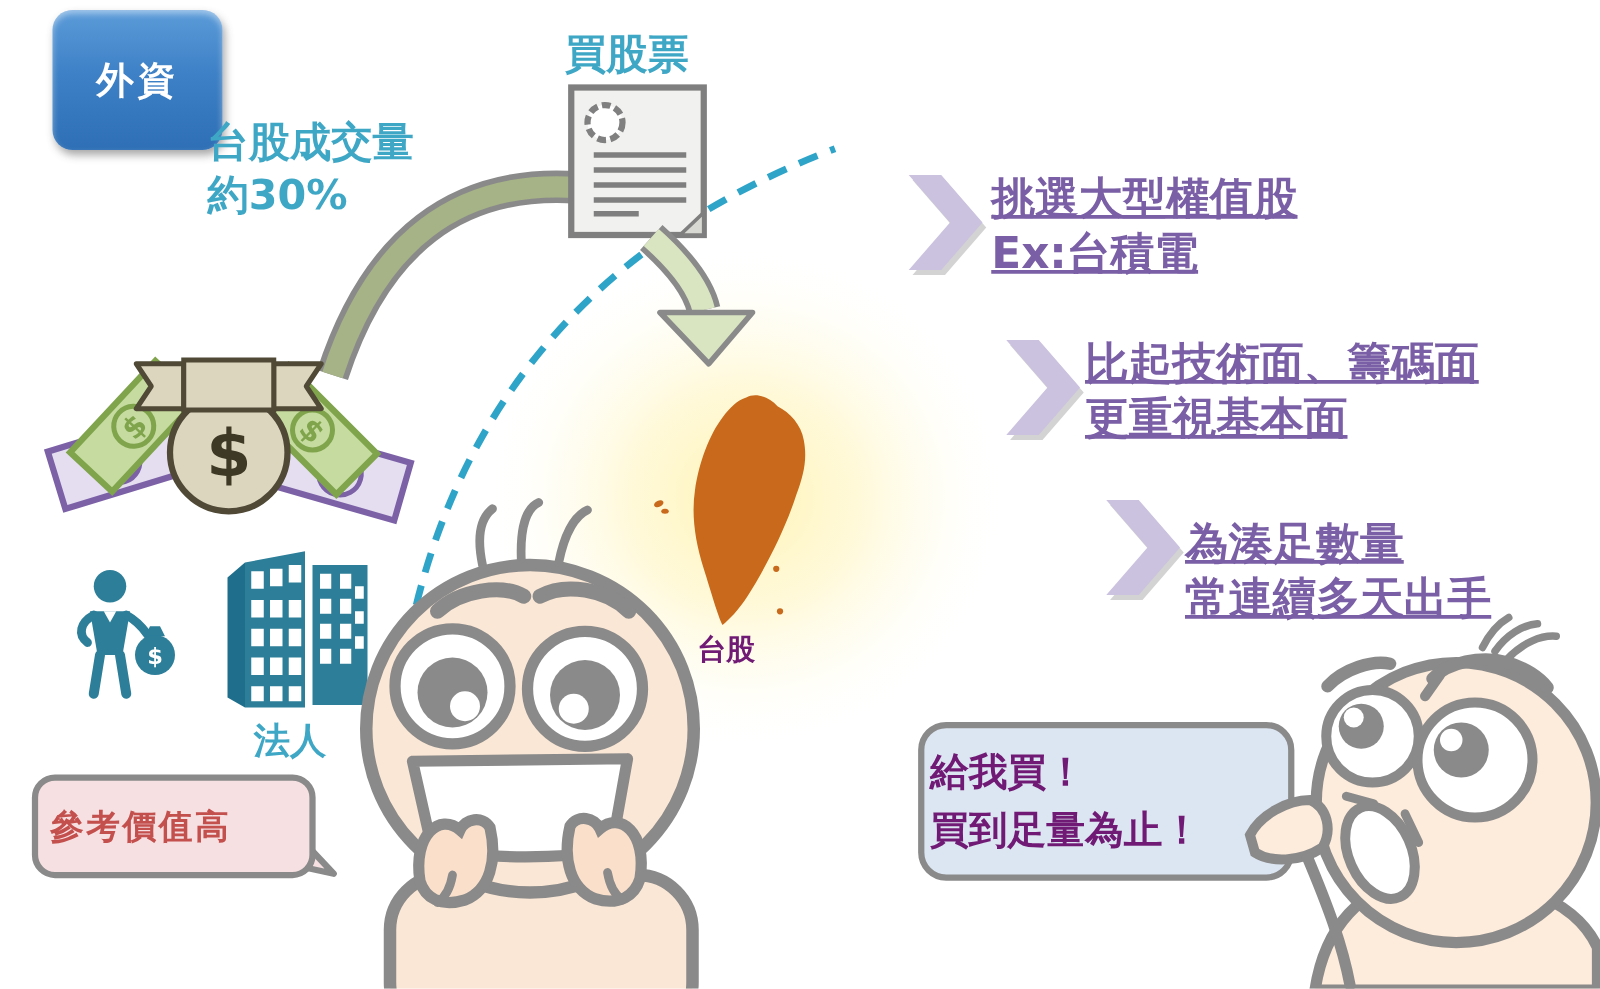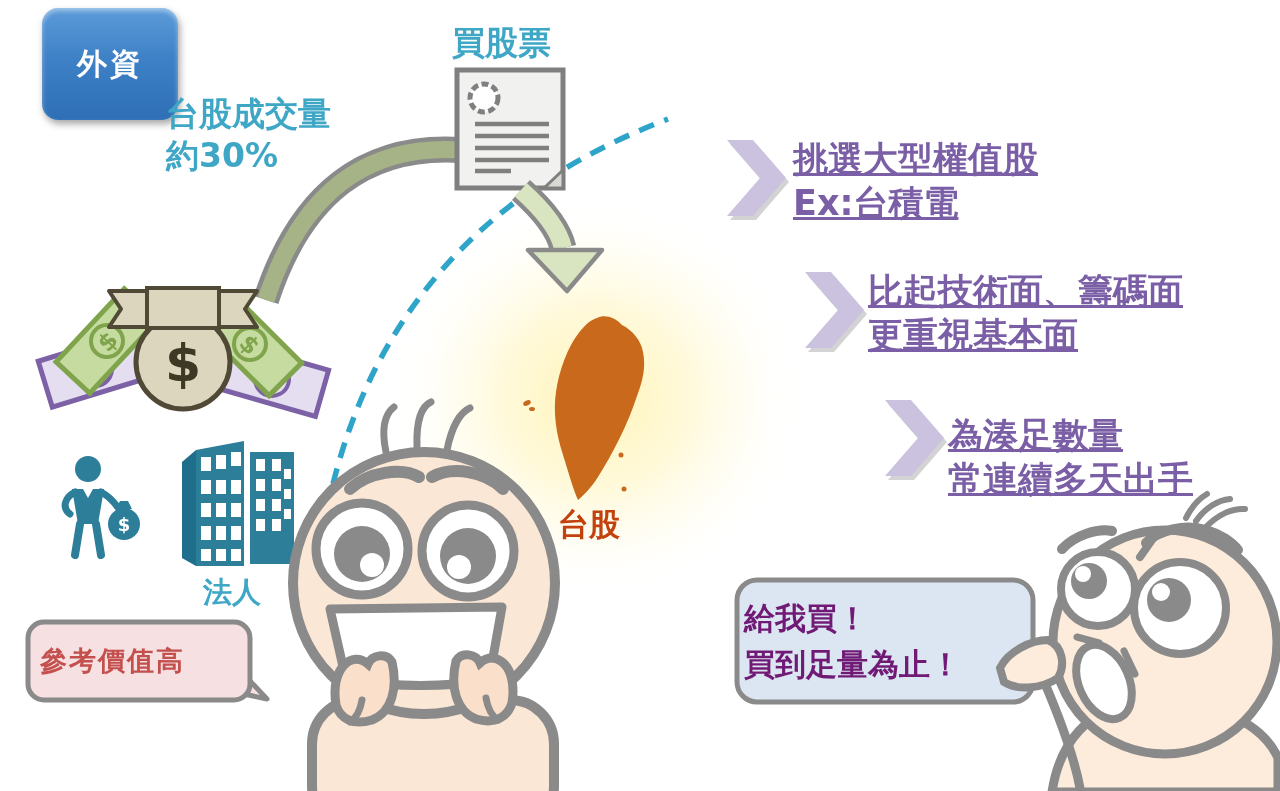--- a/index.html
+++ b/index.html
@@ -11,21 +11,21 @@
   .center{text-align:left;}
   .badge{position:absolute;left:42px;top:8px;width:136px;height:112px;border-radius:16px;
          background:linear-gradient(180deg,#5B9BD9 0%,#3E81C6 45%,#2E6FB5 100%);
          box-shadow:2px 4px 7px rgba(60,60,60,.45), inset 0 3px 5px rgba(255,255,255,.45);
          display:flex;align-items:center;justify-content:center;
          color:#fff;font-size:30px;font-weight:bold;letter-spacing:3px;}
   .teal{color:#3FA7C6;}
   .purple{color:#7B5FA6;}
   .vol{left:166px;top:93px;width:234px;font-size:33px;line-height:42px;}
   .buy{left:452px;top:21px;width:118px;font-size:33px;}
-  .market{left:558px;top:504px;width:84px;font-size:31px;color:#c2410c;}
+  .market{left:558px;top:504px;width:84px;font-size:23px;color:#701a75;}
   .bullet{font-size:35px;line-height:44px;text-decoration:underline;}
   .b1{left:793px;top:137px;}
   .b2{left:868px;top:269px;}
   .b3{left:948px;top:396px;margin-top:17px;}
   .inv1{left:16px;top:573px;width:164px;font-size:29px;}
   .inv2{left:203px;top:573px;width:88px;font-size:29px;}
   .pinktext{left:40px;top:643px;width:200px;font-size:27px;color:#C4504E;letter-spacing:2px;}
   .bluetext{left:744px;top:595px;width:282px;font-size:31px;line-height:46px;color:#701a75;}
 </style>
 </head>

